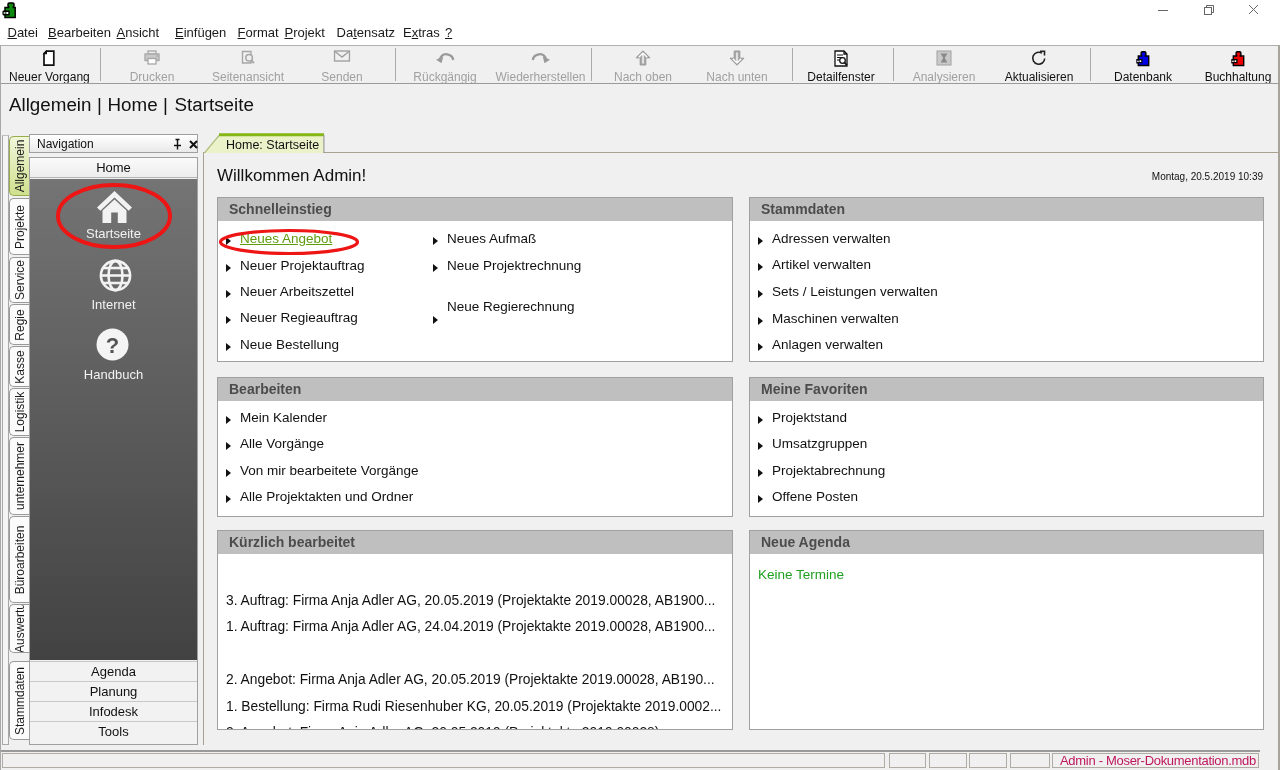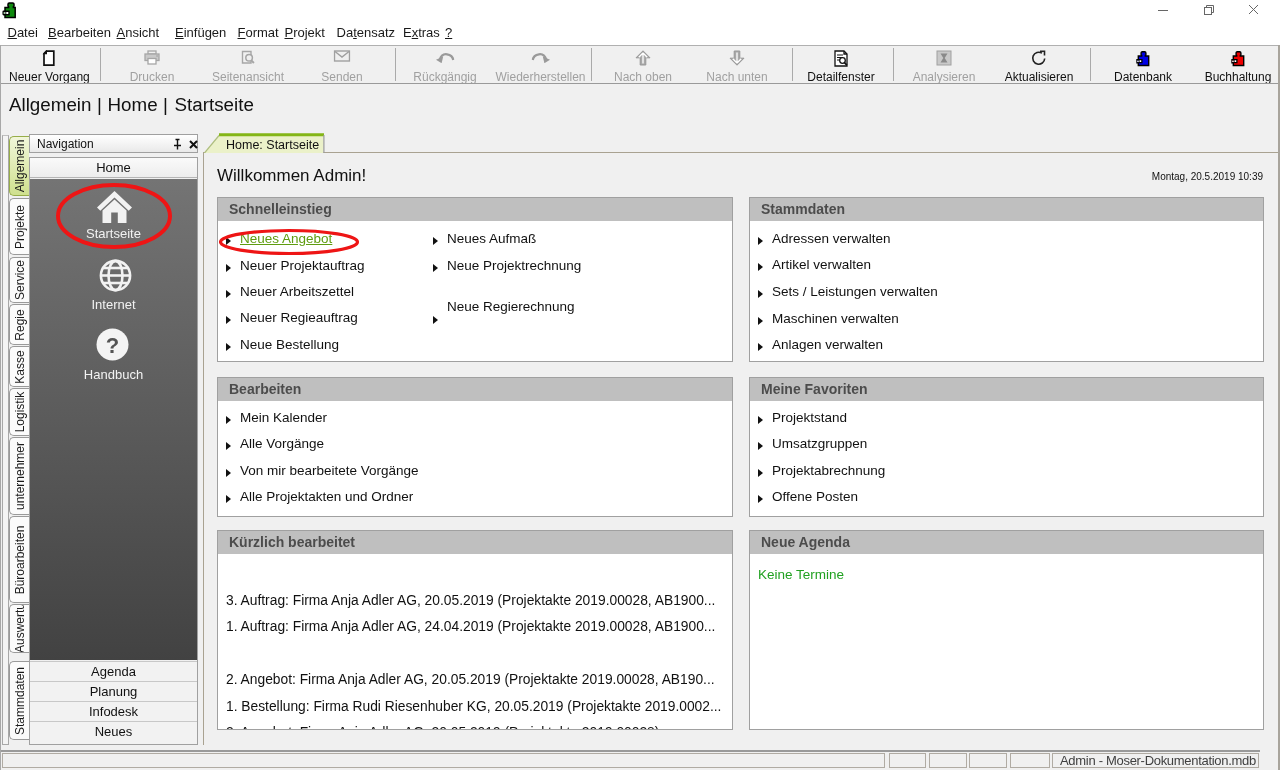--- a/index.html
+++ b/index.html
@@ -281,21 +281,21 @@
     </svg>
     <div class="navlbl" style="top:188px">Handbuch</div>
 
     <svg class="abs" style="left:24px;top:2px" width="120" height="70" viewBox="0 0 120 70">
       <ellipse cx="60" cy="35" rx="56" ry="31" fill="none" stroke="#ee1515" stroke-width="4"></ellipse>
     </svg>
   </div>
   <div class="nav-btn" style="top:503px">Agenda</div>
   <div class="nav-btn" style="top:523px">Planung</div>
   <div class="nav-btn" style="top:543px">Infodesk</div>
-  <div class="nav-btn" style="top:563px;height:23px">Neues</div>
+  <div class="nav-btn" style="top:563px;height:23px">Tools</div>
 </div>
 
 <div class="abs" id="pane"></div>
 <svg class="abs" style="left:203px;top:133px" width="123" height="20" viewBox="0 0 123 20">
   <path d="M1.5 20 L16 2.5 L120.5 2.5 L120.5 20 Z" fill="#ebf1c9"></path>
   <path d="M16 1.7 L121 1.7" stroke="#84b616" stroke-width="3" fill="none"></path>
   <path d="M1.5 20 L16 2.5" stroke="#aebe7e" stroke-width="1.2" fill="none"></path>
   <path d="M120.9 2 L120.9 20" stroke="#9a9a9a" stroke-width="1.2" fill="none"></path>
 </svg>
 <div class="abs" id="tab-home-text">Home: Startseite</div>
@@ -378,16 +378,16 @@
   <span class="item" style="left:8px;top:36px;color:#21a121">Keine Termine</span>
 </div>
 
 <div class="abs" id="statusbar">
   <div id="statusline"></div>
   <div class="sseg" style="left:2px;width:883px"></div>
   <div class="sseg" style="left:889px;width:37px"></div>
   <div class="sseg" style="left:929px;width:38px"></div>
   <div class="sseg" style="left:969px;width:38px"></div>
   <div class="sseg" style="left:1010px;width:40px"></div>
-  <div class="sseg" style="left:1052px;width:207px;font-size:13px;letter-spacing:-0.3px;line-height:14px;padding-left:7px;color:#404040">Admin - Moser-Dokumentation.mdb</div>
+  <div class="sseg" style="left:1052px;width:207px;font-size:13px;letter-spacing:-0.3px;line-height:14px;padding-left:7px;color:#be185d">Admin - Moser-Dokumentation.mdb</div>
 </div>
 <div class="abs" id="winL"></div>
 <div class="abs" id="winR"></div>
 
 </body></html>

